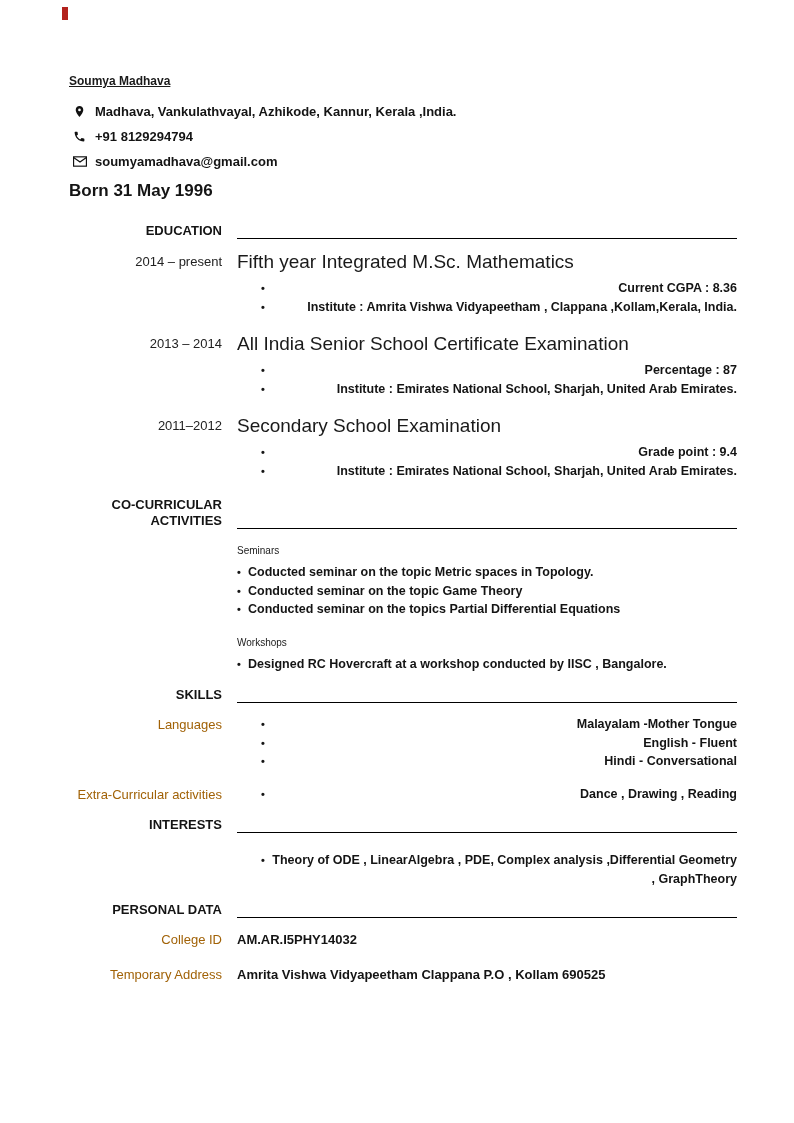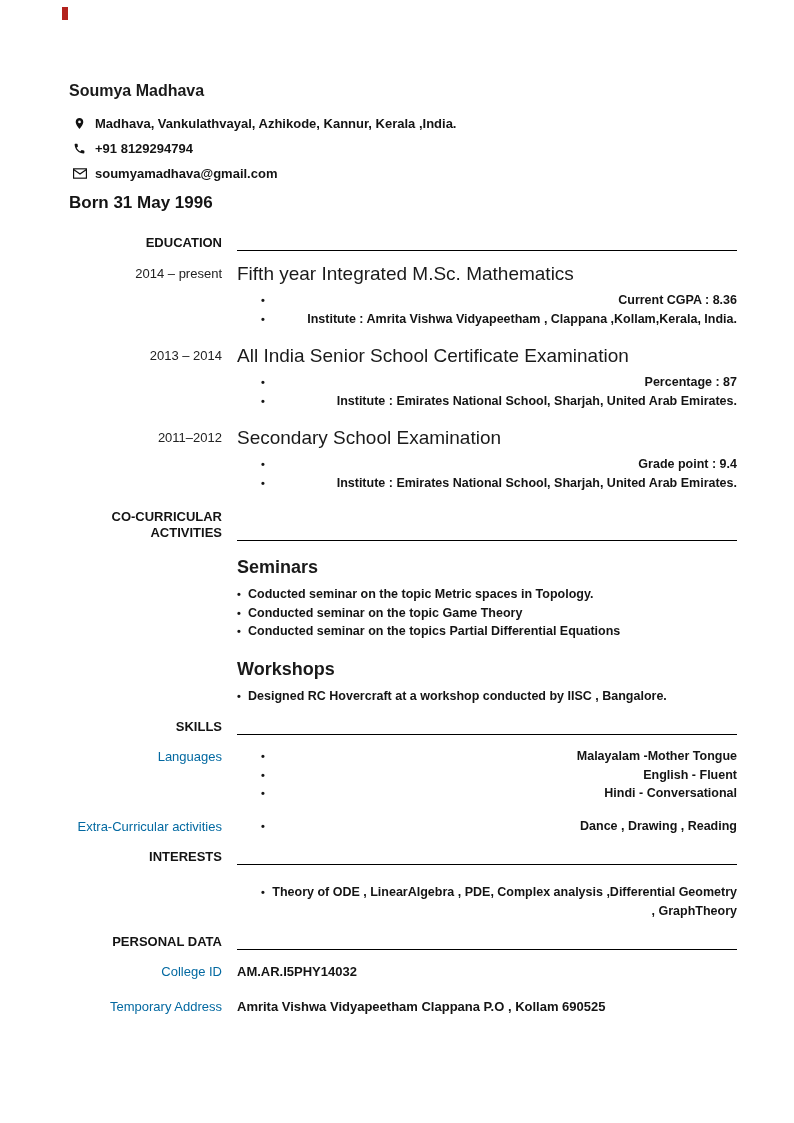--- a/index.html
+++ b/index.html
@@ -12,21 +12,21 @@
   }
   .page { position: relative; width: 794px; height: 1123px; box-sizing: border-box; padding: 66px 57px 0 0; }
 
   .red-marker {
     position: absolute; left: 62px; top: 7px;
     width: 6px; height: 13px; background: #b3221d;
   }
 
   
   .header { padding-left: 69px; }
-  .name { font-size: 16px; font-weight: bold; margin: 16px 0 16px 0; color: #1a1a1a; }
+  .name { font-size: 12px; font-weight: bold; margin: 8px 0 16px 0; color: #1a1a1a; text-decoration: underline; }
   .contact-row { display: flex; align-items: center; margin-bottom: 10px; font-weight: bold; font-size: 13px; padding-left: 3px; }
   .contact-row .icon { width: 15px; height: 15px; display: inline-flex; align-items: center; justify-content: center; margin-right: 8px; flex: 0 0 15px; }
   .icon svg { display: block; }
   .born { font-weight: bold; font-size: 17px; margin-top: 12px; }
 
   
   .sections { margin-top: 22px; }
   .sec-row { display: flex; align-items: flex-end; margin-bottom: 12px; }
   .sec-label { width: 222px; text-align: right; font-weight: bold; font-size: 13px; line-height: 16px; box-sizing: border-box; }
   .sec-label.narrow { padding-left: 90px; }
@@ -38,25 +38,25 @@
   .entry-body { margin-left: 15px; flex: 1; }
   .entry-title { font-size: 19px; margin: 0 0 6px 0; font-weight: normal; color: #1a1a1a; }
 
   ul.bullets { list-style: none; margin: 0; padding: 0; font-weight: bold; font-size: 12.5px; line-height: 18.5px; color: #141414; }
   ul.bullets.indent { padding-left: 24px; text-align: right; }
   ul.bullets li { position: relative; padding-left: 11px; }
   ul.bullets li::before { content: "•"; position: absolute; left: 0; top: 0; font-size: 11px; }
 
   
   .cc-body { margin-left: 237px; margin-bottom: 8px; }
-  .group-title { font-size: 18px; font-weight: bold; margin: 16px 0 7px 0; color: #1a1a1a; }
+  .group-title { font-size: 10px; font-weight: normal; margin: 16px 0 7px 0; color: #1a1a1a; }
 
   
   .kv-row { display: flex; margin-bottom: 14px; }
-  .kv-label { width: 222px; text-align: right; font-size: 13px; padding-top: 2px; color: #0369a1; }
+  .kv-label { width: 222px; text-align: right; font-size: 13px; padding-top: 2px; color: #a16207; }
   .kv-body { margin-left: 15px; flex: 1; }
   .kv-value { font-weight: bold; font-size: 13px; padding-top: 2px; }
   .gap-lg { margin-top: 18px; }
   .section-block { margin-bottom: 14px; }
 </style>
 </head>
 <body>
 
 <div class="page">
 

